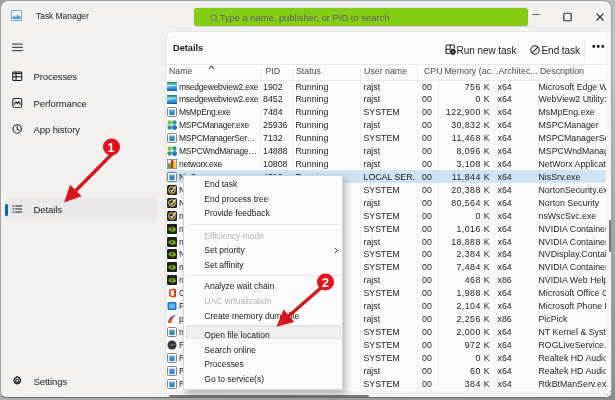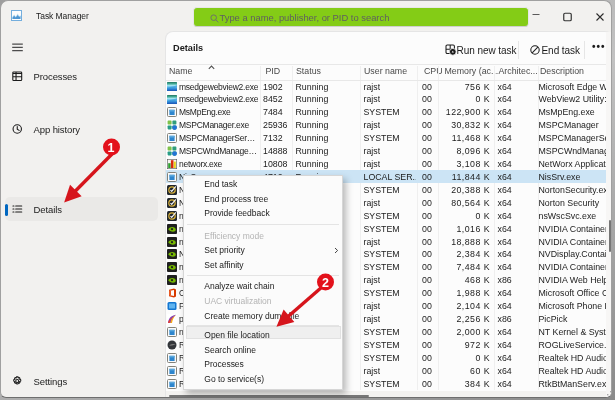--- a/index.html
+++ b/index.html
@@ -100,20 +100,27 @@
   </svg>
 
   <div class="navsel"></div>
   <div class="pill"></div>
   <div class="navitem" style="top:63px">
       <svg class="navico" viewBox="0 0 13 13">
         <path d="M1 3.5 H12 M1 3.5 V11 a1 1 0 0 0 1 1 H11 a1 1 0 0 0 1-1 V3.5 M1 3.5 V2.5 a1 1 0 0 1 1-1 H11 a1 1 0 0 1 1 1 V3.5 M5 1.5 V12 M1 7.5 H12" fill="none" stroke="#1b1b1b" stroke-width="1.35"></path>
       </svg>
       <div class="navlbl">Processes</div>
     </div>
+  <div class="navitem" style="top:89.5px">
+      <svg class="navico" viewBox="0 0 13 13">
+        <rect x="1" y="1" width="11" height="11" rx="2" fill="none" stroke="#1b1b1b" stroke-width="1.35"></rect>
+        <path d="M3 8 L5 5 L6.8 7.5 L8.3 4.5 L10 8" fill="none" stroke="#1b1b1b" stroke-width="1.35" stroke-linejoin="round" stroke-linecap="round"></path>
+      </svg>
+      <div class="navlbl">Performance</div>
+    </div>
   <div class="navitem" style="top:116px">
       <svg class="navico" viewBox="0 0 13 13">
         <circle cx="6.5" cy="6.5" r="5.2" fill="none" stroke="#1b1b1b" stroke-width="1.35"></circle>
         <path d="M6.5 3.6 V6.8 L8.8 8.2" fill="none" stroke="#1b1b1b" stroke-width="1.35" stroke-linecap="round"></path>
       </svg>
       <div class="navlbl">App history</div>
     </div>
   <div class="navitem" style="top:196px">
       <svg class="navico" viewBox="0 0 13 13">
         <path d="M1.2 2.8 h1.2 M1.2 6.5 h1.2 M1.2 10.2 h1.2 M4.6 2.8 H12 M4.6 6.5 H12 M4.6 10.2 H12" fill="none" stroke="#1b1b1b" stroke-width="1.45" stroke-linecap="round"></path>

